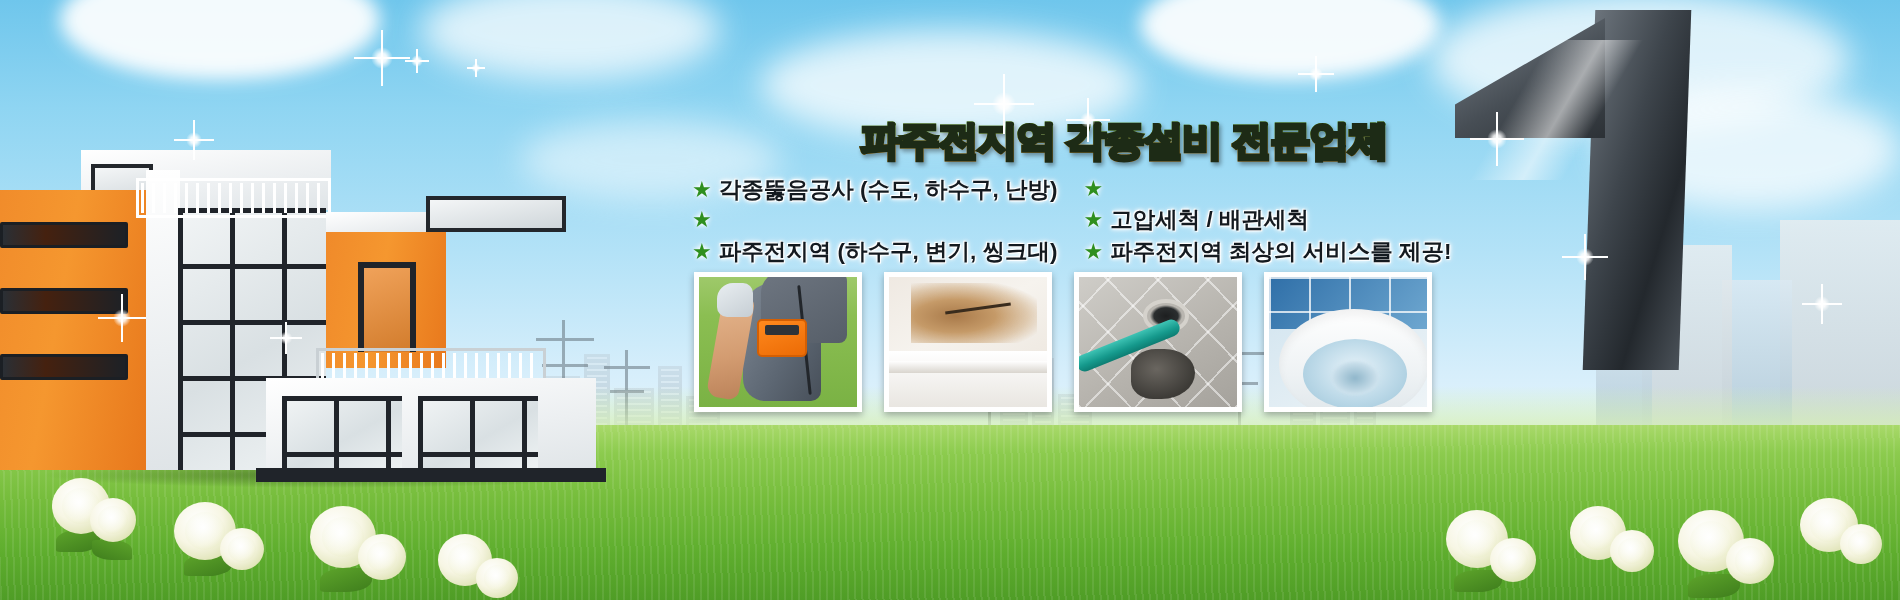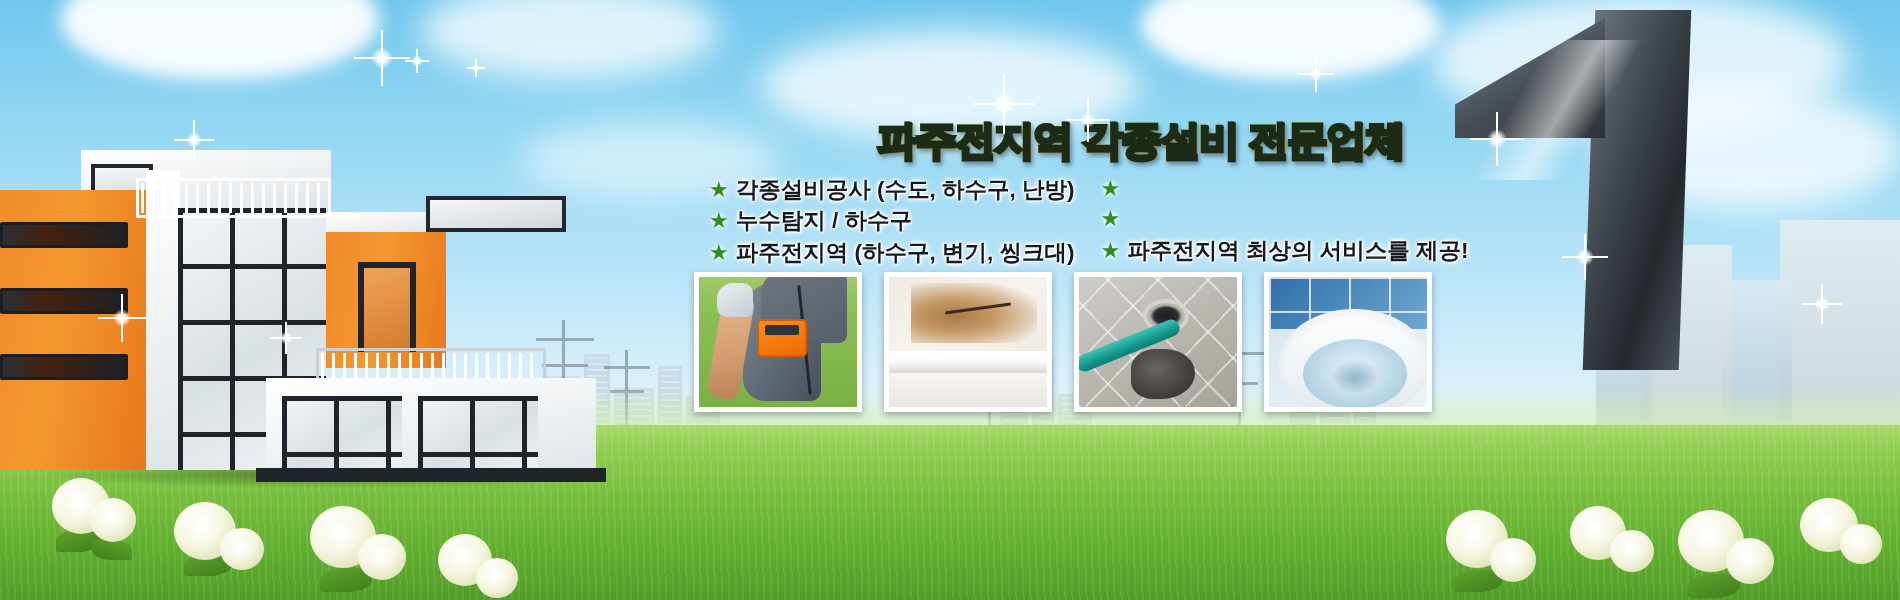--- a/index.html
+++ b/index.html
@@ -58,21 +58,21 @@
     background:linear-gradient(150deg,#7b838b,#474e55 55%,#2c3136);
     clip-path:polygon(0% 72%,100% 0%,100% 100%,0% 100%); }
   .one-shine { position:absolute; left:8px; top:30px; width:210px; height:140px;
     background:linear-gradient(120deg,rgba(255,255,255,0) 30%,rgba(255,255,255,.55) 48%,rgba(255,255,255,0) 62%); }
 
   
   .rb { position:absolute; bottom:150px; background:linear-gradient(to bottom,#e7edf0,#c3ced4); opacity:.85; }
   .rb.blue { background:linear-gradient(to bottom,#dbe9f2,#aac3d2); }
 
   
-  .content { position:absolute; left:688px; top:118px; width:860px;margin-left:17px; }
+  .content { position:absolute; left:688px; top:118px; width:860px; }
   .headline { font-size:40px; font-weight:bold; letter-spacing:-1px; line-height:1.1;
     background:linear-gradient(to bottom,#7ec41f 0%,#8fd02a 30%,#f7b21c 58%,#f08c12 100%);
     -webkit-background-clip:text; background-clip:text; color:transparent;
     -webkit-text-stroke:4px #1d2b16; paint-order:stroke fill;
     filter:drop-shadow(2px 3px 2px rgba(0,0,0,.35)); text-align:center; padding-left:12px; }
 
   .cols { display:flex; gap:26px; margin-top:12px; padding-left:4px; }
   .col { flex:0 0 auto; }
   .bullet { display:flex; align-items:baseline; gap:7px; font-size:22.5px; font-weight:bold;
     color:#141a20; line-height:1.38; white-space:nowrap;
@@ -245,37 +245,37 @@
     <div class="glassgrid" style="left:432px;top:246px;width:120px;height:76px;"></div>
     <div class="h-part dark" style="left:270px;top:318px;width:350px;height:14px;"></div>
   </div>
 
   <div class="content">
     <div class="headline">파주전지역 각종설비 전문업체</div>
     <div class="cols">
       <div class="col">
         <div class="bullet">
           <span class="star">★</span>
-          <span>각종설비공사 (수도, 하수구, 난방)</span>
-        </div>
-        <div class="bullet">
-          <span class="star">★</span>
-          <span>누수탐지 / 하수구</span>
+          <span>각종뚫음공사 (수도, 하수구, 난방)</span>
+        </div>
+        <div class="bullet">
+          <span class="star">★</span>
         </div>
         <div class="bullet">
           <span class="star">★</span>
           <span>파주전지역 (하수구, 변기, 씽크대)</span>
         </div>
       </div>
       <div class="col">
         <div class="bullet">
           <span class="star">★</span>
         </div>
         <div class="bullet">
           <span class="star">★</span>
+          <span>고압세척 / 배관세척</span>
         </div>
         <div class="bullet">
           <span class="star">★</span>
           <span>파주전지역 최상의 서비스를 제공!</span>
         </div>
       </div>
     </div>
   </div>
 
   <div class="photos">

